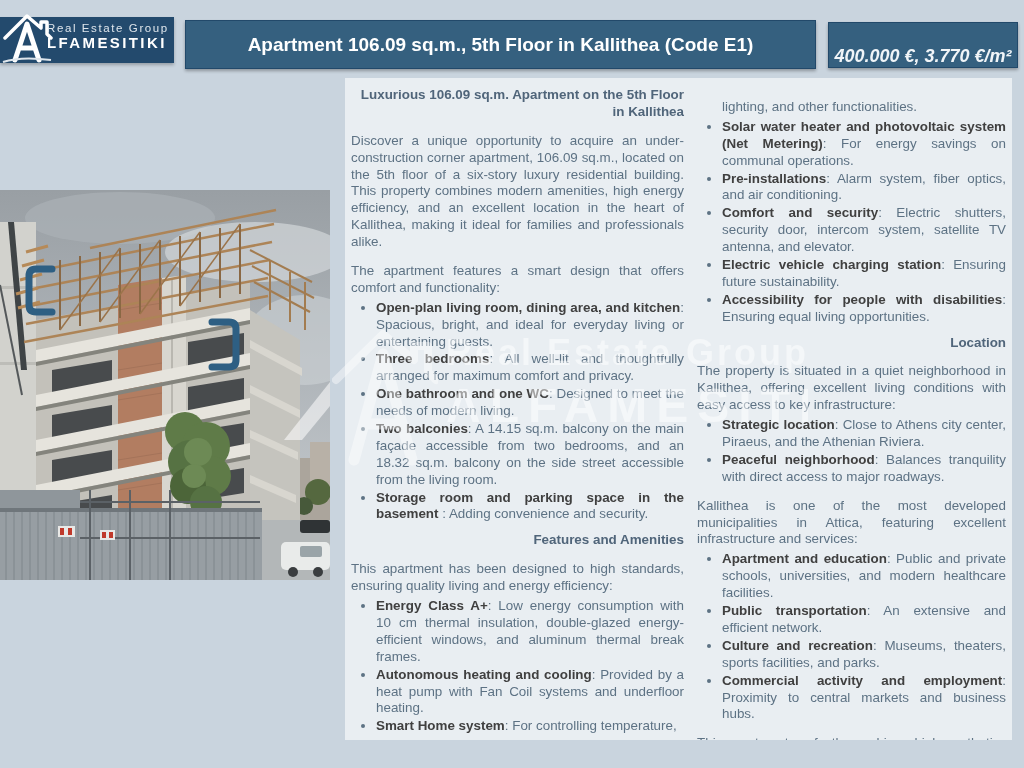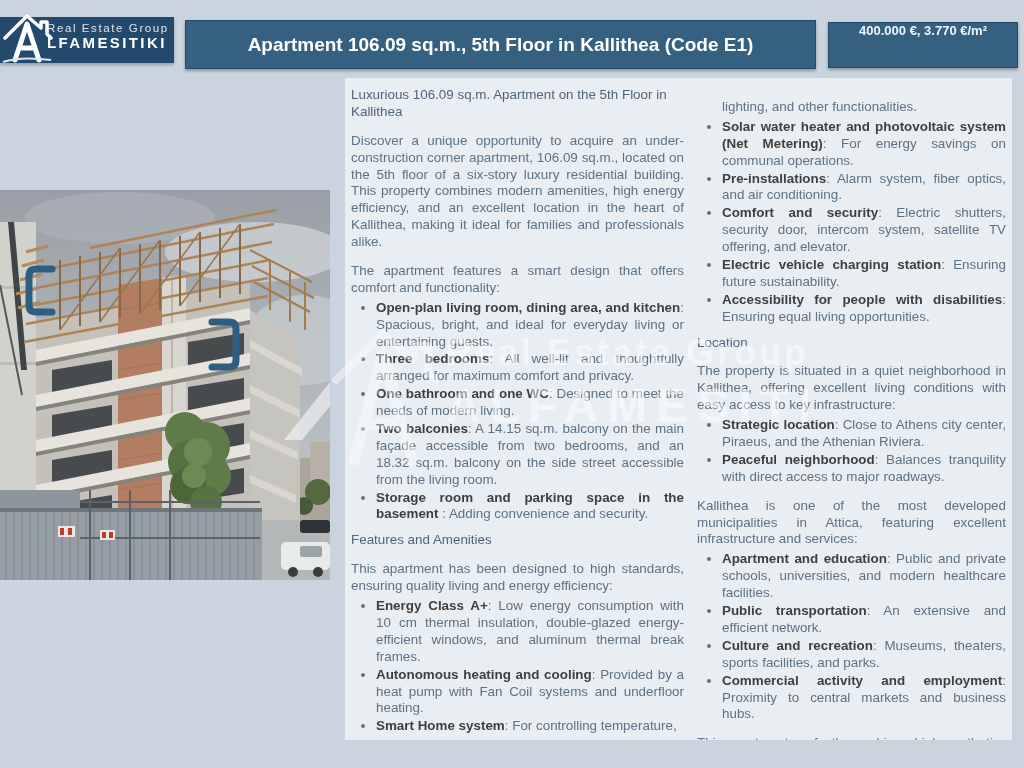--- a/index.html
+++ b/index.html
@@ -14,35 +14,35 @@
   .logo-text{position:absolute;left:47px;top:5px;line-height:1.1;}
   .logo-line1{color:#dfe6ec;font-size:11.5px;letter-spacing:1.6px;white-space:nowrap;}
   .logo-line2{color:#ffffff;font-size:15px;font-weight:bold;letter-spacing:2.4px;white-space:nowrap;}
 
   .title-bar{position:absolute;left:185px;top:20px;width:629px;height:47px;background:#35607f;
              border:1px solid #22496a;box-shadow:0 2px 3px rgba(0,0,0,.3);
              display:flex;align-items:center;justify-content:center;
              color:#ffffff;font-size:19px;font-weight:bold;}
   .price-bar{position:absolute;left:828px;top:22px;width:188px;height:44px;background:#35607f;
              border:1px solid #22496a;box-shadow:0 2px 3px rgba(0,0,0,.3);
-             display:flex;align-items:flex-start;justify-content:center;
-             color:#f1f5f8;font-size:13px;font-weight:bold;white-space:nowrap;}
+             display:flex;align-items:flex-end;justify-content:center;
+             color:#f1f5f8;font-size:18px;font-weight:bold;white-space:nowrap;font-style:italic;}
 
   
   .photo{position:absolute;left:0;top:190px;width:330px;height:390px;overflow:hidden;}
   .photo svg{display:block;}
 
   
   .panel{position:absolute;left:345px;top:78px;width:667px;height:662px;background:#e9eef2;overflow:hidden;}
   .col{position:absolute;top:9px;font-size:13.4px;line-height:1.26;color:#5d7284;
        text-align:justify;}
   .col1{left:6px;width:333px;}
   .col2{left:352px;width:309px;}
   .col p{margin:12px 0 3px 0;}
-  .col .h{font-weight:normal;color:#50657a;margin:9px 0 6px 0;text-align:left;}
+  .col .h{font-weight:bold;color:#50657a;margin:9px 0 6px 0;text-align:right;}
   .col .h0{margin-top:0;}
   .col .b{font-weight:bold;color:#404040;}
   .col ul{margin:0 0 3px 0;padding-left:25px;}
   .col li{margin:0 0 1px 0;}
   .col li::marker{color:#5d7284;}
 
   
   .watermark{position:absolute;left:328px;top:318px;width:480px;height:190px;pointer-events:none;
              color:rgba(255,255,255,.5);font-weight:bold;overflow:hidden;}
   .wm-a{position:absolute;left:0;top:2px;opacity:.85;}
@@ -287,21 +287,21 @@
         <li><span class="b">Autonomous heating and cooling</span><span>: Provided by a heat pump with Fan Coil systems and underfloor heating.</span></li>
         <li><span class="b">Smart Home system</span><span>: For controlling temperature,</span></li>
       </ul>
     </div>
 
     <div class="col col2">
       <p style="margin-left:25px;">lighting, and other functionalities.</p>
       <ul>
         <li><span class="b">Solar water heater and photovoltaic system (Net Metering)</span><span>: For energy savings on communal operations.</span></li>
         <li><span class="b">Pre-installations</span><span>: Alarm system, fiber optics, and air conditioning.</span></li>
-        <li><span class="b">Comfort and security</span><span>: Electric shutters, security door, intercom system, satellite TV offering, and elevator.</span></li>
+        <li><span class="b">Comfort and security</span><span>: Electric shutters, security door, intercom system, satellite TV antenna, and elevator.</span></li>
         <li><span class="b">Electric vehicle charging station</span><span>: Ensuring future sustainability.</span></li>
         <li><span class="b">Accessibility for people with disabilities</span><span>: Ensuring equal living opportunities.</span></li>
       </ul>
 
       <p class="h">Location</p>
       <p>The property is situated in a quiet neighborhood in Kallithea, offering excellent living conditions with easy access to key infrastructure:</p>
       <ul>
         <li><span class="b">Strategic location</span><span>: Close to Athens city center, Piraeus, and the Athenian Riviera.</span></li>
         <li><span class="b">Peaceful neighborhood</span><span>: Balances tranquility with direct access to major roadways.</span></li>
       </ul>

